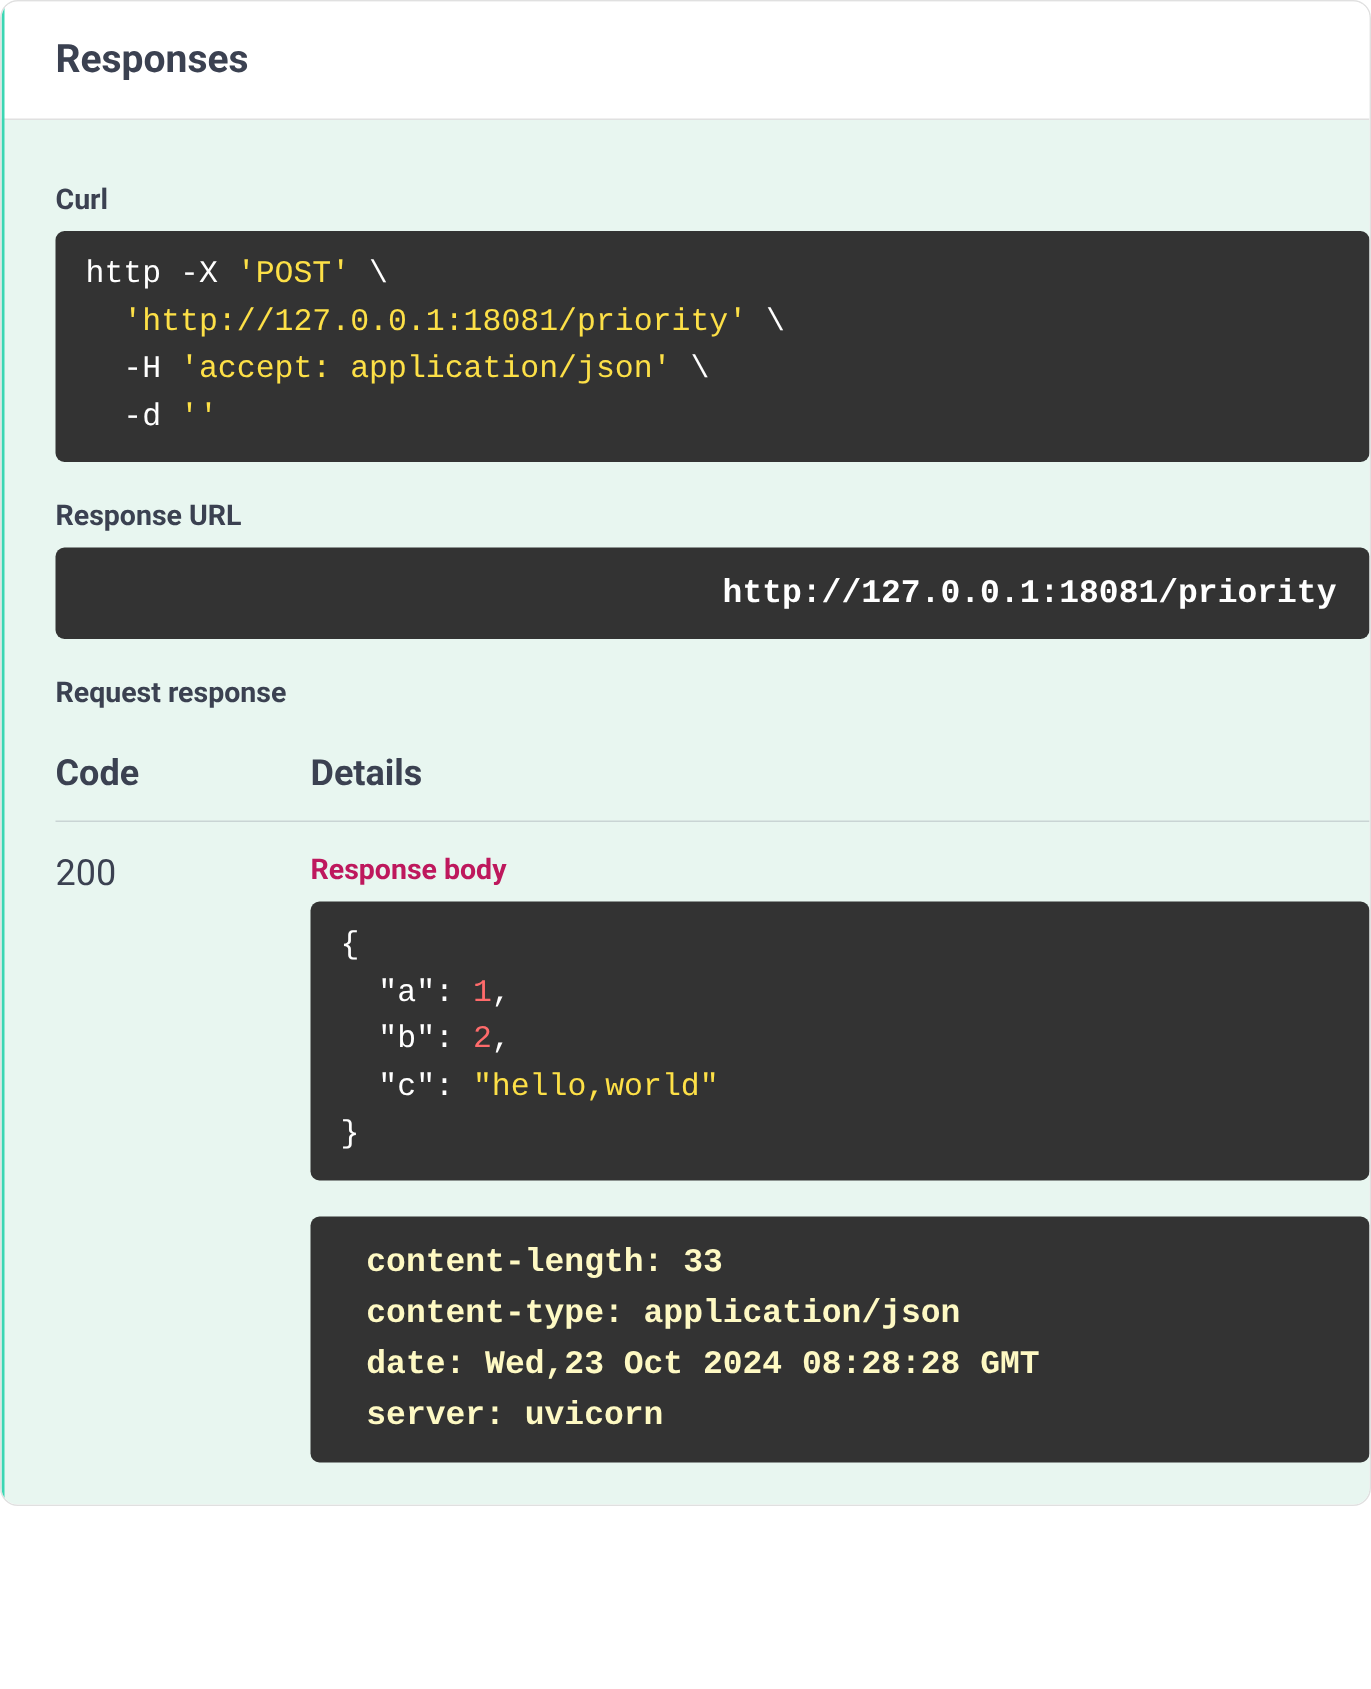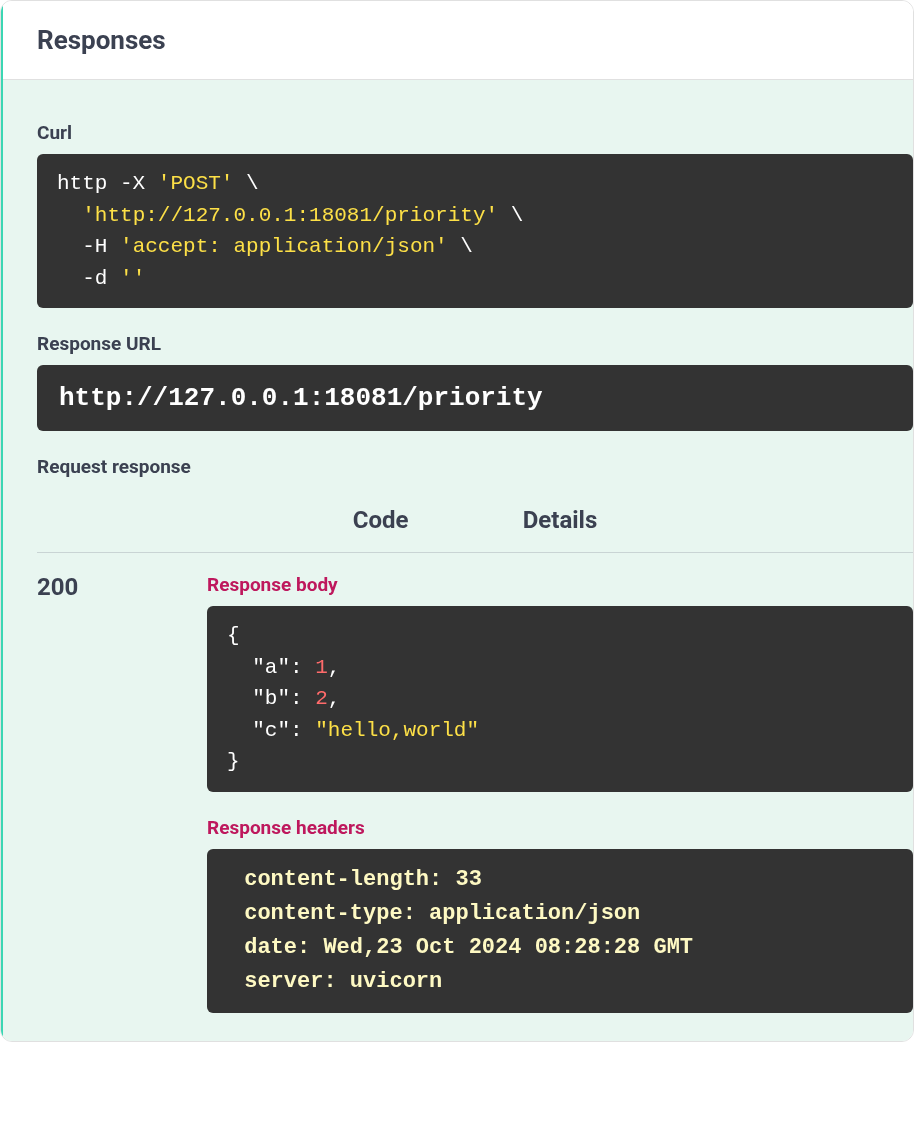--- a/index.html
+++ b/index.html
@@ -67,42 +67,41 @@
     .tk-r { color: #ff6b6b; }
     .section-gap {
       margin-top: 24px;
     }
     .table-head {
       display: flex;
       margin-top: 28px;
       padding-bottom: 18px;
       border-bottom: 1px solid #c9d4d4;
       margin-right: 0;
-      justify-content: center;
     }
     .col-code {
       width: 170px;
       font-size: 24px;
       font-weight: 700;
       color: #3b4151;
     }
     .col-details {
       font-size: 24px;
       font-weight: 700;
       color: #3b4151;
     }
     .response-row {
       display: flex;
       margin-top: 20px;
     }
     .status-code {
       width: 170px;
       font-size: 24px;
       color: #3b4151;
-      font-weight: 700;
+      font-weight: 400;
     }
     .details-col {
       flex: 1;
     }
     .details-label {
       font-size: 19px;
       font-weight: 700;
       color: #be185d;
       margin-bottom: 10px;
     }
@@ -115,23 +114,24 @@
       font-weight: 700;
       line-height: 1.55;
       color: #fef9c3;
       white-space: pre-wrap;
     }
     .url-block {
       background: #333333;
       border-radius: 6px;
       padding: 18px 22px;
       font-family: "SF Mono", Monaco, Menlo, Consolas, "Courier New", monospace;
-      font-size: 26px;
+      font-size: 22px;
       font-weight: 700;
       color: #fff;
+      text-align: right;
     }
     .body-block {
       background: #333333;
       border-radius: 6px;
       padding: 14px 20px;
       font-family: "SF Mono", Monaco, Menlo, Consolas, "Courier New", monospace;
       font-size: 21px;
       line-height: 1.5;
       color: #fff;
       white-space: pre;
@@ -168,21 +168,20 @@
     <div class="response-row">
       <div class="status-code">200</div>
       <div class="details-col">
         <div class="details-label">Response body</div>
         <div class="body-block" id="body-code"><span class="tk-w">{
   </span><span class="tk-w">"a"</span><span class="tk-w">: </span><span class="tk-r">1</span><span class="tk-w">,
   </span><span class="tk-w">"b"</span><span class="tk-w">: </span><span class="tk-r">2</span><span class="tk-w">,
   </span><span class="tk-w">"c"</span><span class="tk-w">: </span><span class="tk-g">"hello,world"</span><span class="tk-w">
 }</span></div>
 
-        <div class="details-label">Response headers</div>
         <div class="headers-block"> content-length: 33 
  content-type: application/json 
  date: Wed,23 Oct 2024 08:28:28 GMT 
  server: uvicorn </div>
       </div>
     </div>
 
   </div>
 </div>
 

